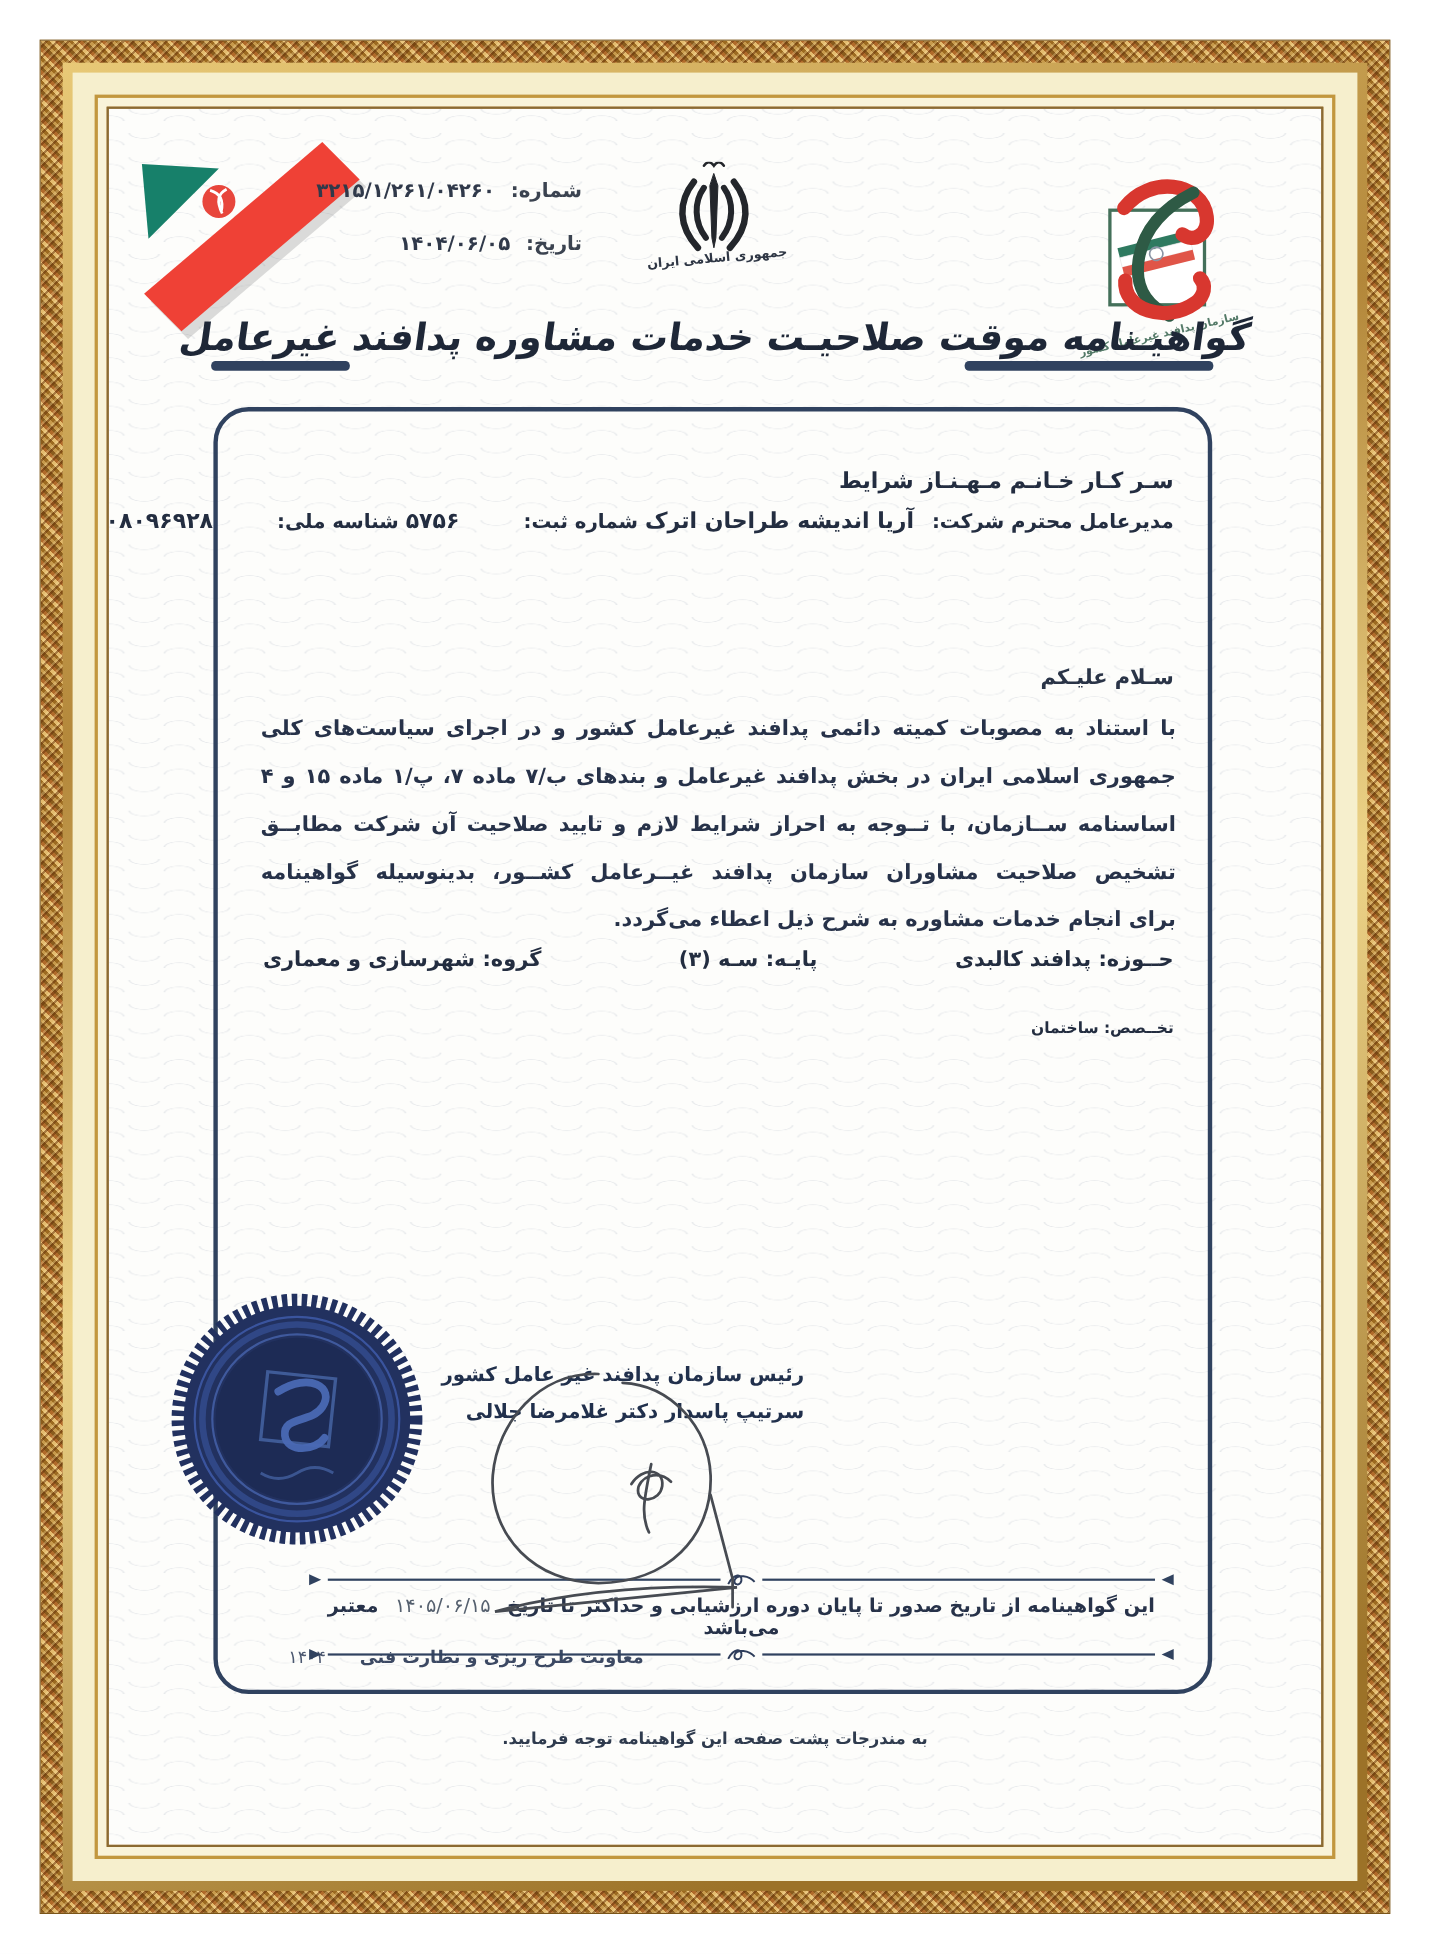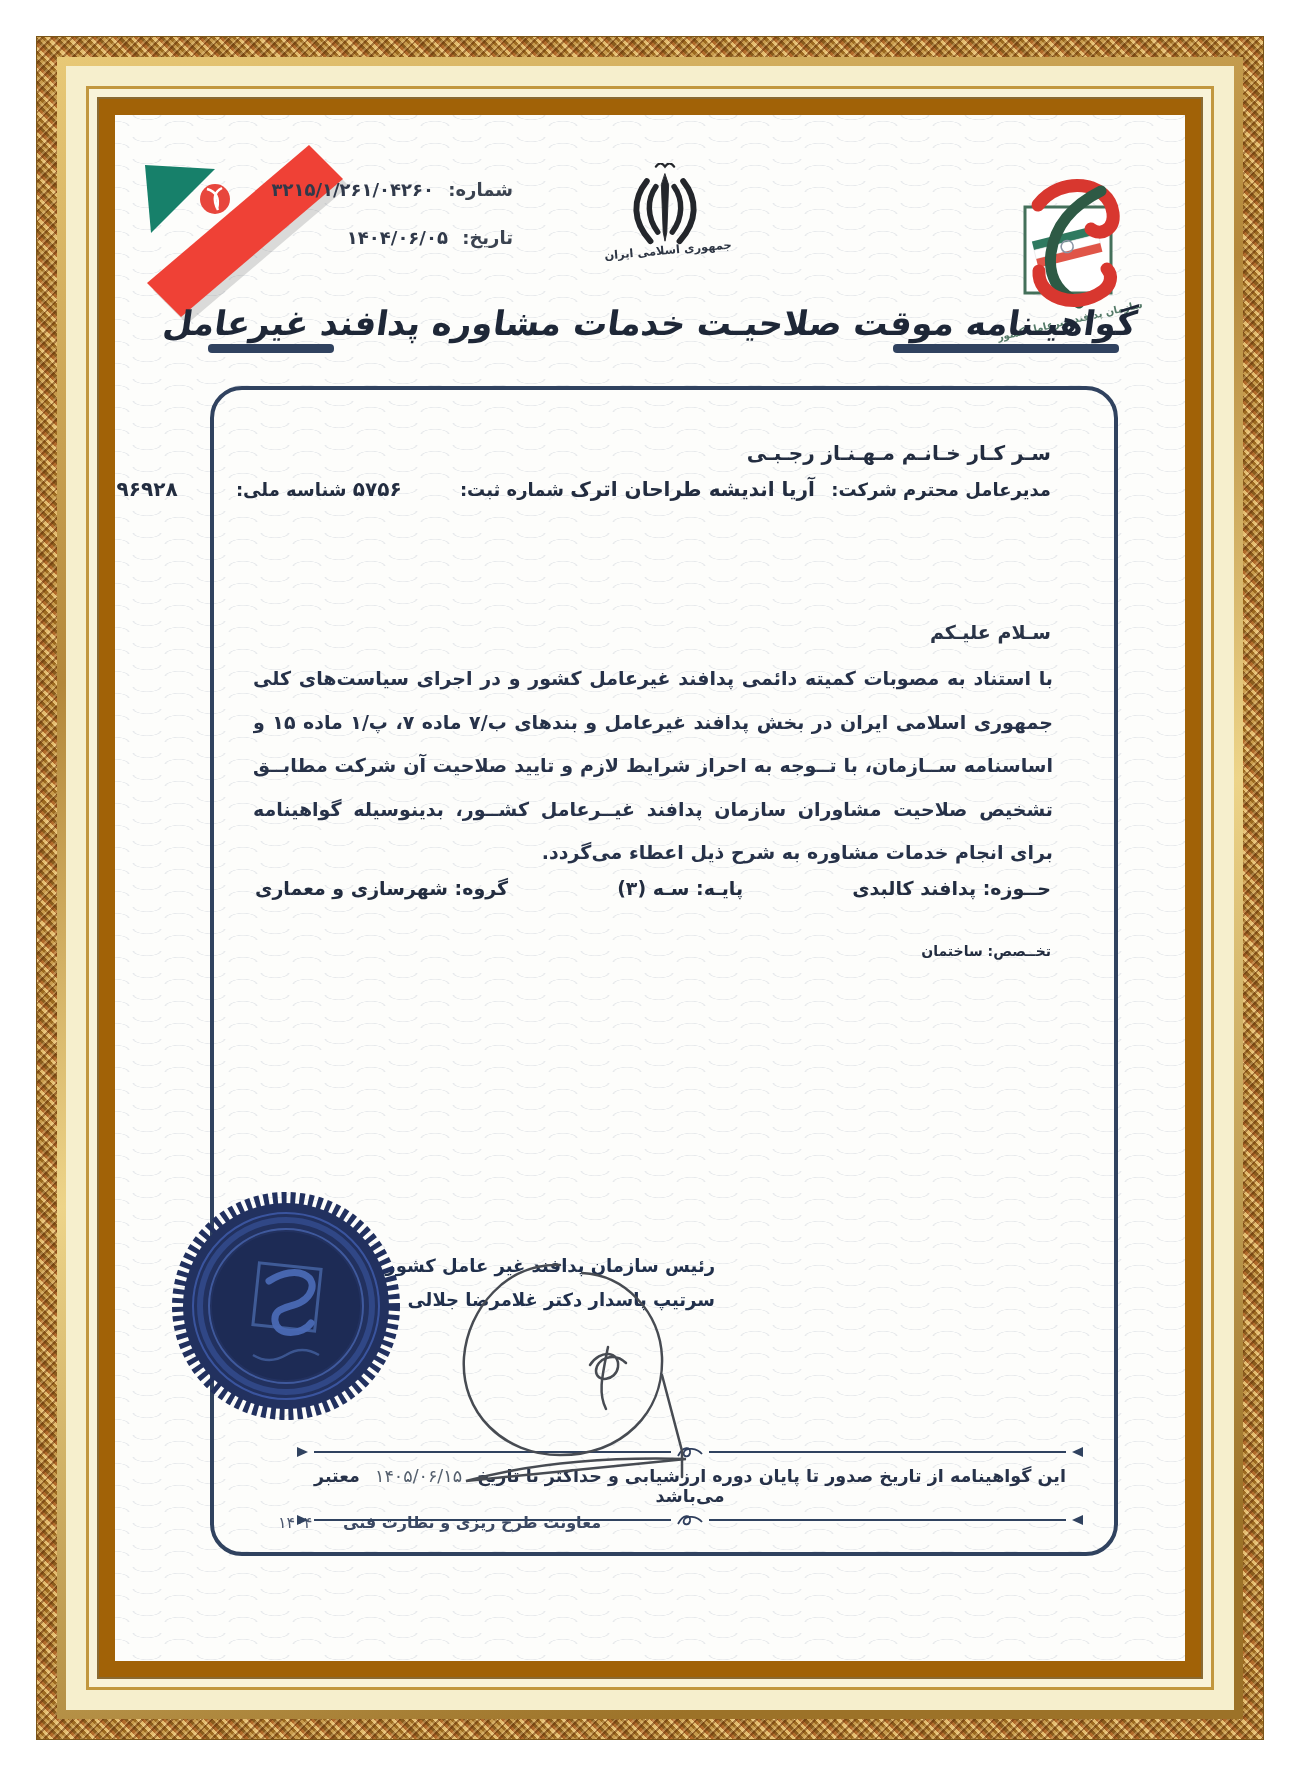--- a/index.html
+++ b/index.html
@@ -12,21 +12,21 @@
   .page{width:1300px;height:1776px;background:#fff;padding:36px;}
   
   .f-ornate{height:100%;padding:20px;
     background-image:
       repeating-linear-gradient(-45deg, rgba(96,44,8,.45) 0 2px, rgba(255,235,180,.25) 2px 4px, transparent 4px 7px),
       repeating-linear-gradient(45deg, #8a5c1d 0 3px, #c79a4c 3px 6px, #9c6a20 6px 9px, #e3bb6e 9px 12px, #b06a2a 12px 15px);
     border:1px solid #7a5518;}
   .f-gold{height:100%;padding:9px;background:linear-gradient(160deg,#e8c977,#b3873a 30%,#edd489 55%,#9c7228 90%);}
   .f-cream{height:100%;padding:20px;background:#f6efcd;}
   .f-line{height:100%;border:3px solid #c2973e;padding:8px;background:#f9f3d9;}
-  .f-brown{height:100%;border:2px solid #8a6a33;padding:16px;background:#a16207;}
+  .f-brown{height:100%;border:2px solid #8a6a33;padding:0;background:#a16207;}
   
   .paper{height:100%;position:relative;direction:rtl;overflow:hidden;color:var(--ink);
     background-color:#fdfdfb;
     background-image:
       radial-gradient(46px 16px at 50% 0%, rgba(110,125,150,0) 12px, rgba(110,125,150,.16) 13.5px, rgba(110,125,150,0) 15px),
       radial-gradient(46px 16px at 50% 100%, rgba(110,125,150,0) 12px, rgba(110,125,150,.16) 13.5px, rgba(110,125,150,0) 15px);
     background-size:64px 22px;
     background-position:0 0,32px 11px;}
   .abs{position:absolute}
   
@@ -127,21 +127,21 @@
           <path d="M26 104 C24 130 62 144 90 124 C98 118 100 108 94 102" stroke="#d8372f" stroke-width="13" fill="none" stroke-linecap="round"></path>
         </svg>
         <div class="abs org-caption">سازمان پدافند غیرعامل کشور</div>
 
         <div class="abs title">گواهیـنامه موقت صلاحیـت خدمات مشاوره پدافند غیرعامل</div>
         <div class="abs bar l"></div>
         <div class="abs bar r"></div>
 
         <div class="abs inner-frame"></div>
 
-        <div class="abs recip1">سـر کـار خـانـم مـهـنـاز رجـبـی</div>
+        <div class="abs recip1">سـر کـار خـانـم مـهـنـاز شرایط</div>
         <div class="abs recip2">
           <span>مدیرعامل محترم شرکت:</span>
           <span class="num" style="letter-spacing:0">آریا اندیشه طراحان اترک</span>
           <span class="g">شماره ثبت:</span>
           <span class="num">۵۷۵۶</span>
           <span class="g">شناسه ملی:</span>
           <span class="num">۱۴۰۰۸۰۹۶۹۲۸</span>
         </div>
 
         <div class="abs salut">سـلام علیـکم</div>
@@ -223,20 +223,21 @@
             <span class="line"></span>
             <span class="chev ri"></span>
           </div>
         </div>
 
         <div class="abs dept">
           <span>معاونت طرح ریزی و نظارت فنی</span>
           <span class="yr">۱۴۰۴</span>
         </div>
 
+        <div class="abs footer-note">به مندرجات پشت صفحه این گواهینامه توجه فرمایید.</div>
 
       </div>
      </div>
     </div>
    </div>
   </div>
  </div>
 </div>
 
 </body></html>

